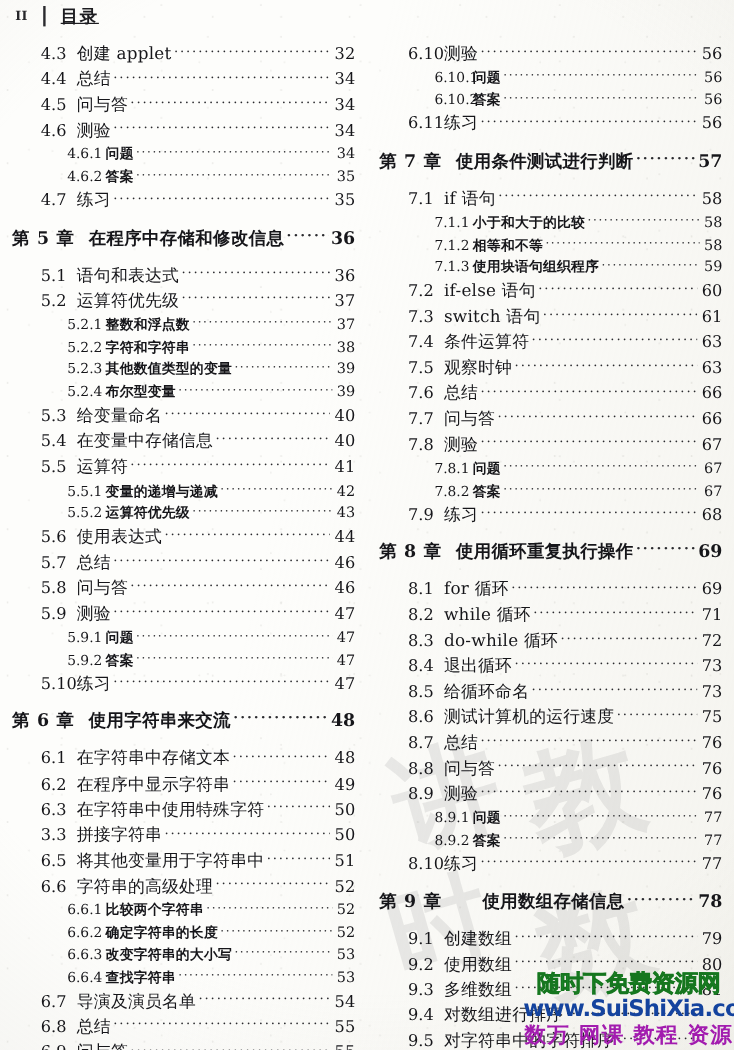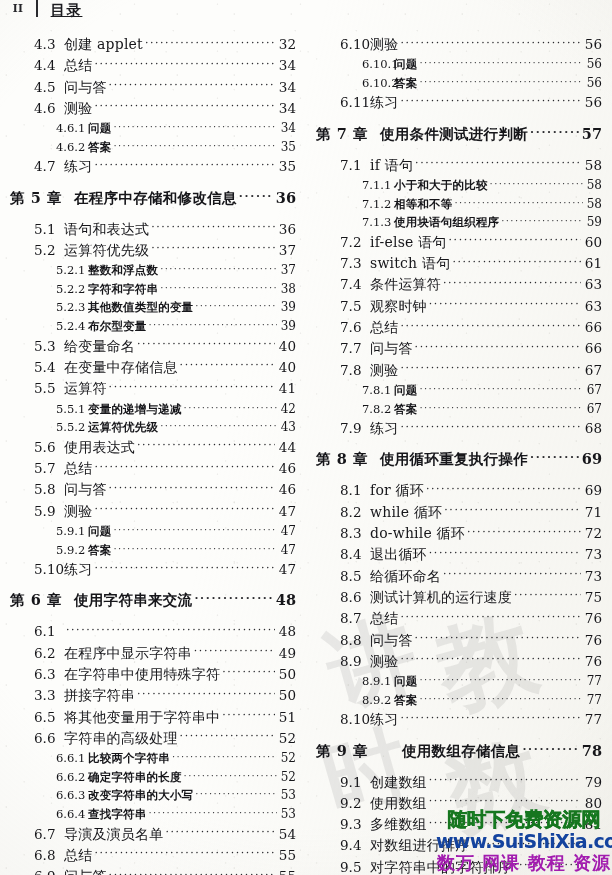--- a/index.html
+++ b/index.html
@@ -45,20 +45,21 @@
 
   
   .page-header {
     position: absolute;
     top: 0px;
     left: 0px;
     width: 484px;
     height: 26px;
     z-index: 4;
     display: flex;
+    align-items: center;
   }
   .folio {
     width: 36px;
     text-align: center;
     font-family: "DejaVu Serif", "Liberation Serif", serif;
     font-size: 10.5px;
     font-weight: 700;
     color: #26262a;
     letter-spacing: 0.4px;
     padding-top: 2px;
@@ -453,20 +454,21 @@
         <span class="pg">47</span>
       </div>
       <div class="entry lvl-chapter">
         <span class="num">第 6 章</span>
         <span class="label">使用字符串来交流</span>
         <span class="leader"></span>
         <span class="pg">48</span>
       </div>
       <div class="entry lvl-2">
         <span class="num">6.1</span>
+        <span class="label">在字符串中存储文本</span>
         <span class="leader"></span>
         <span class="pg">48</span>
       </div>
       <div class="entry lvl-2">
         <span class="num">6.2</span>
         <span class="label">在程序中显示字符串</span>
         <span class="leader"></span>
         <span class="pg">49</span>
       </div>
       <div class="entry lvl-2">

